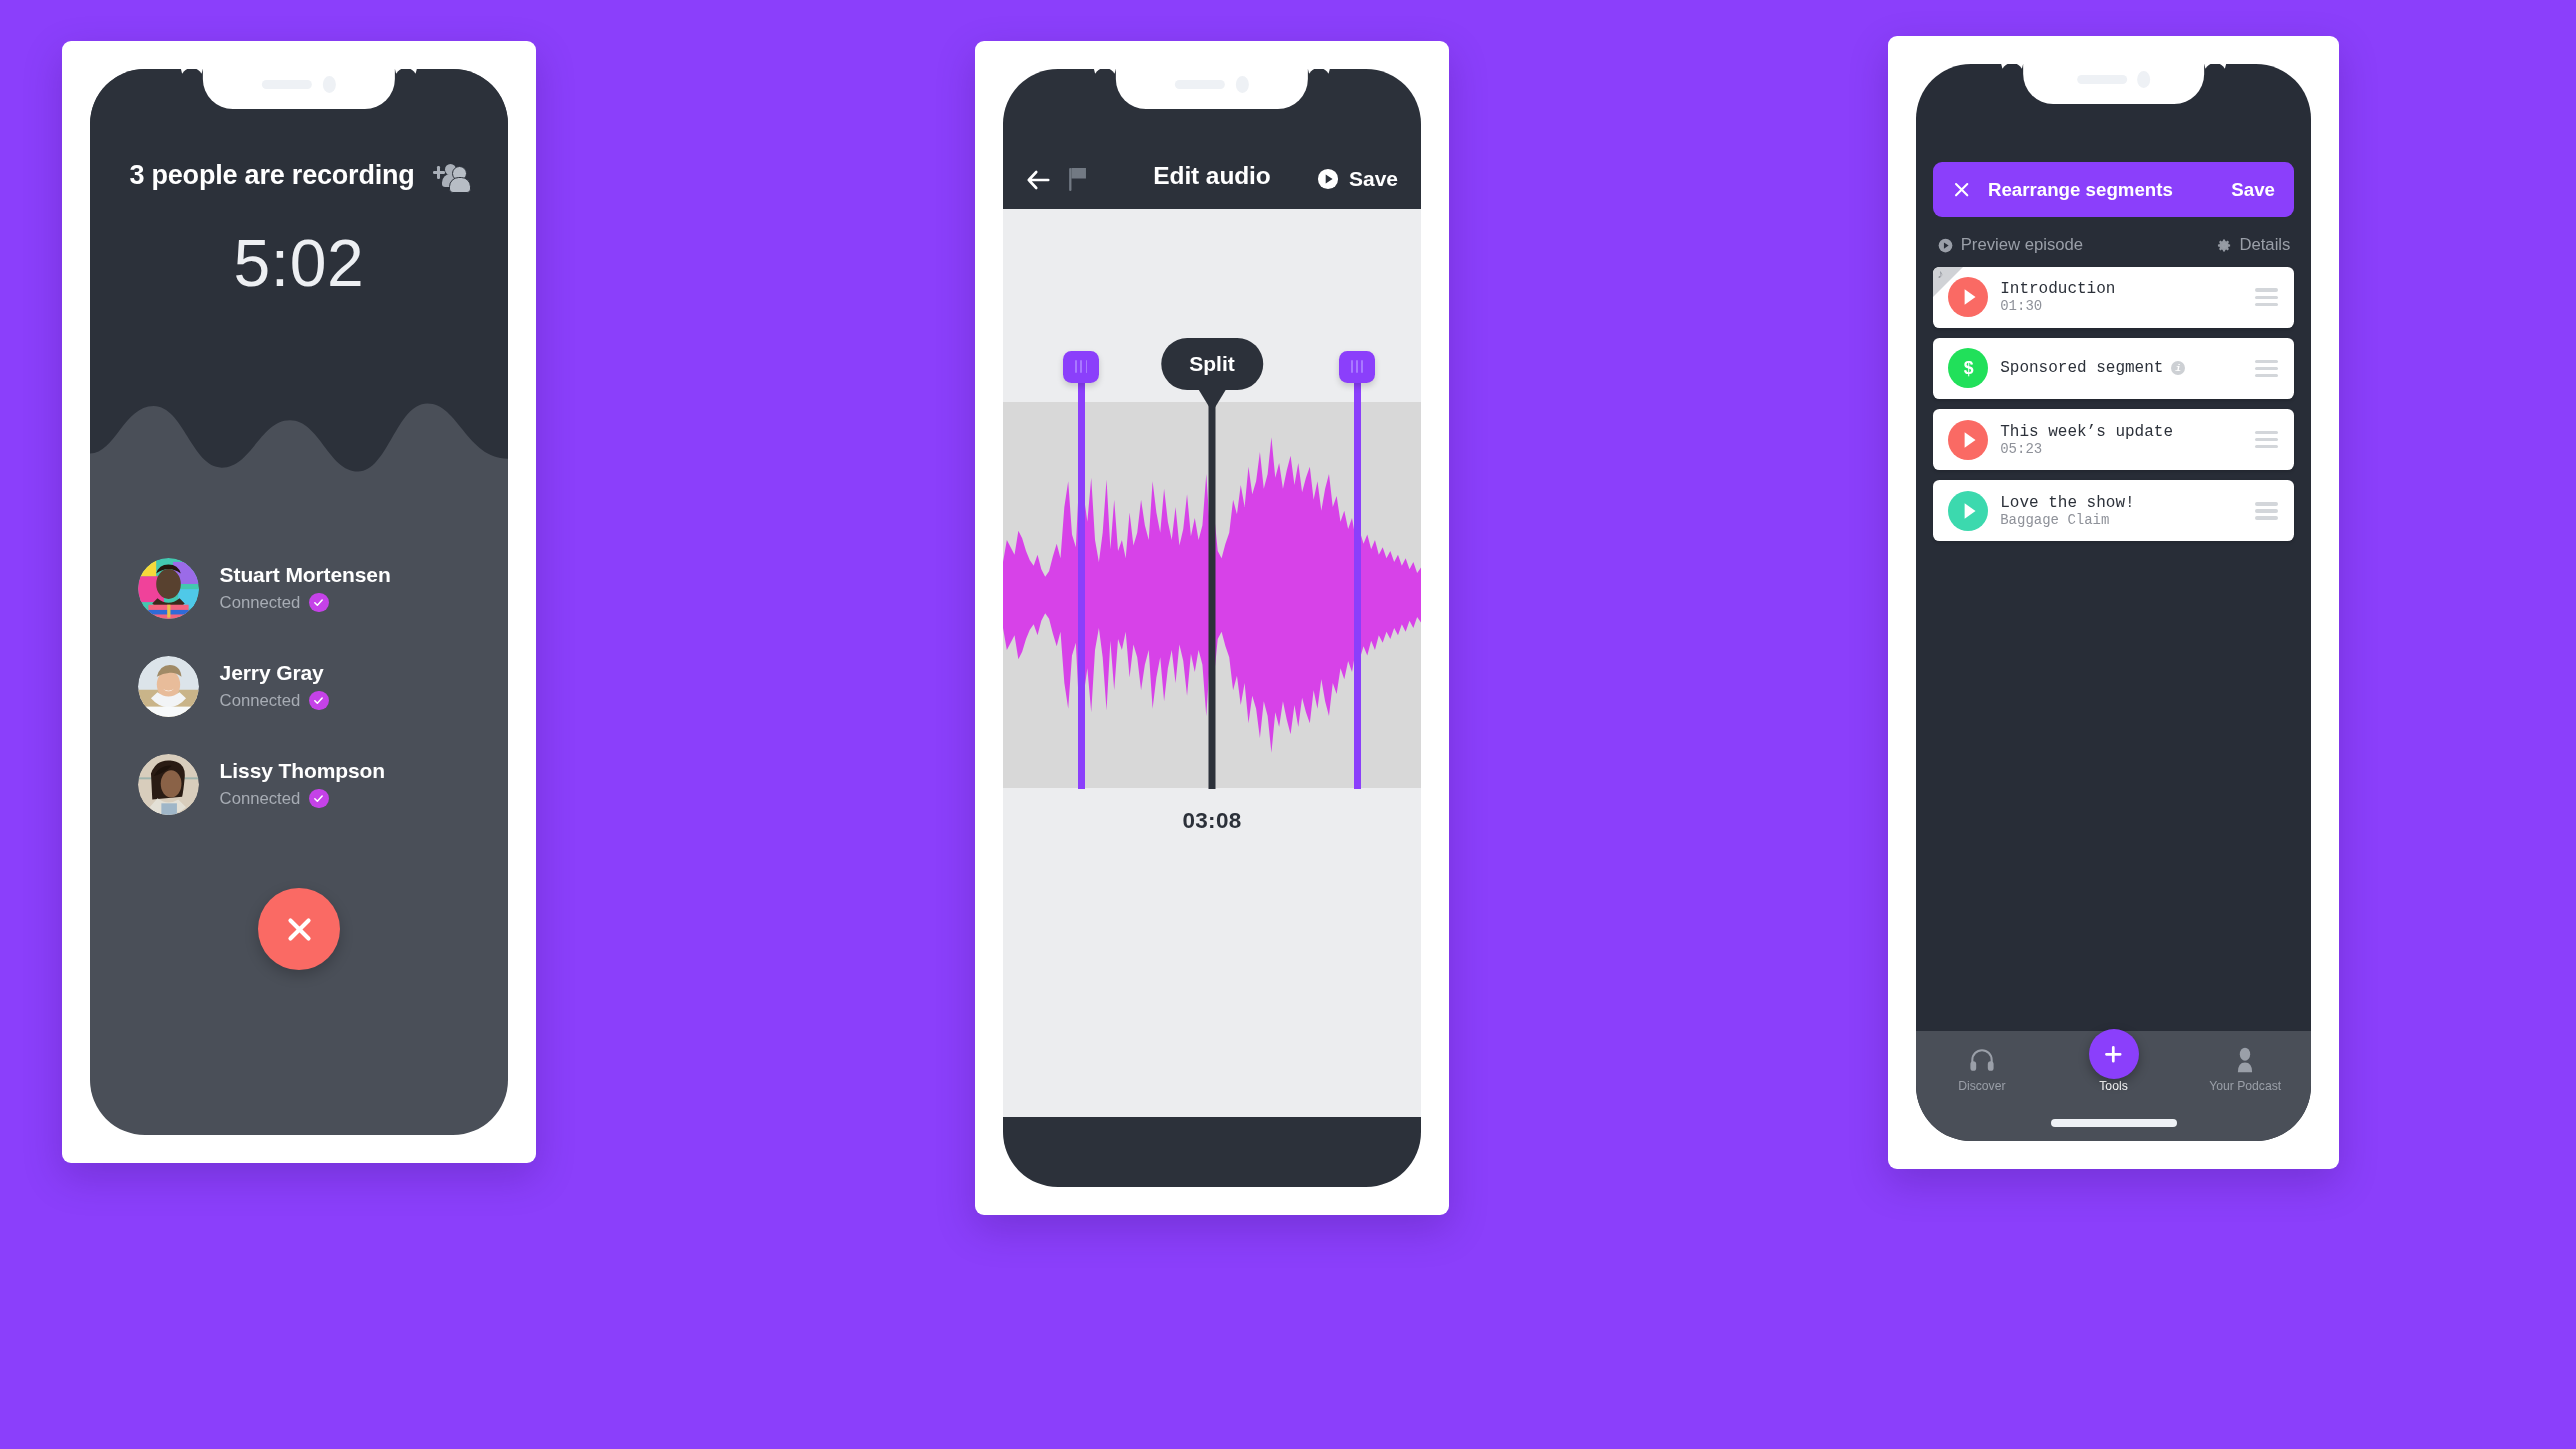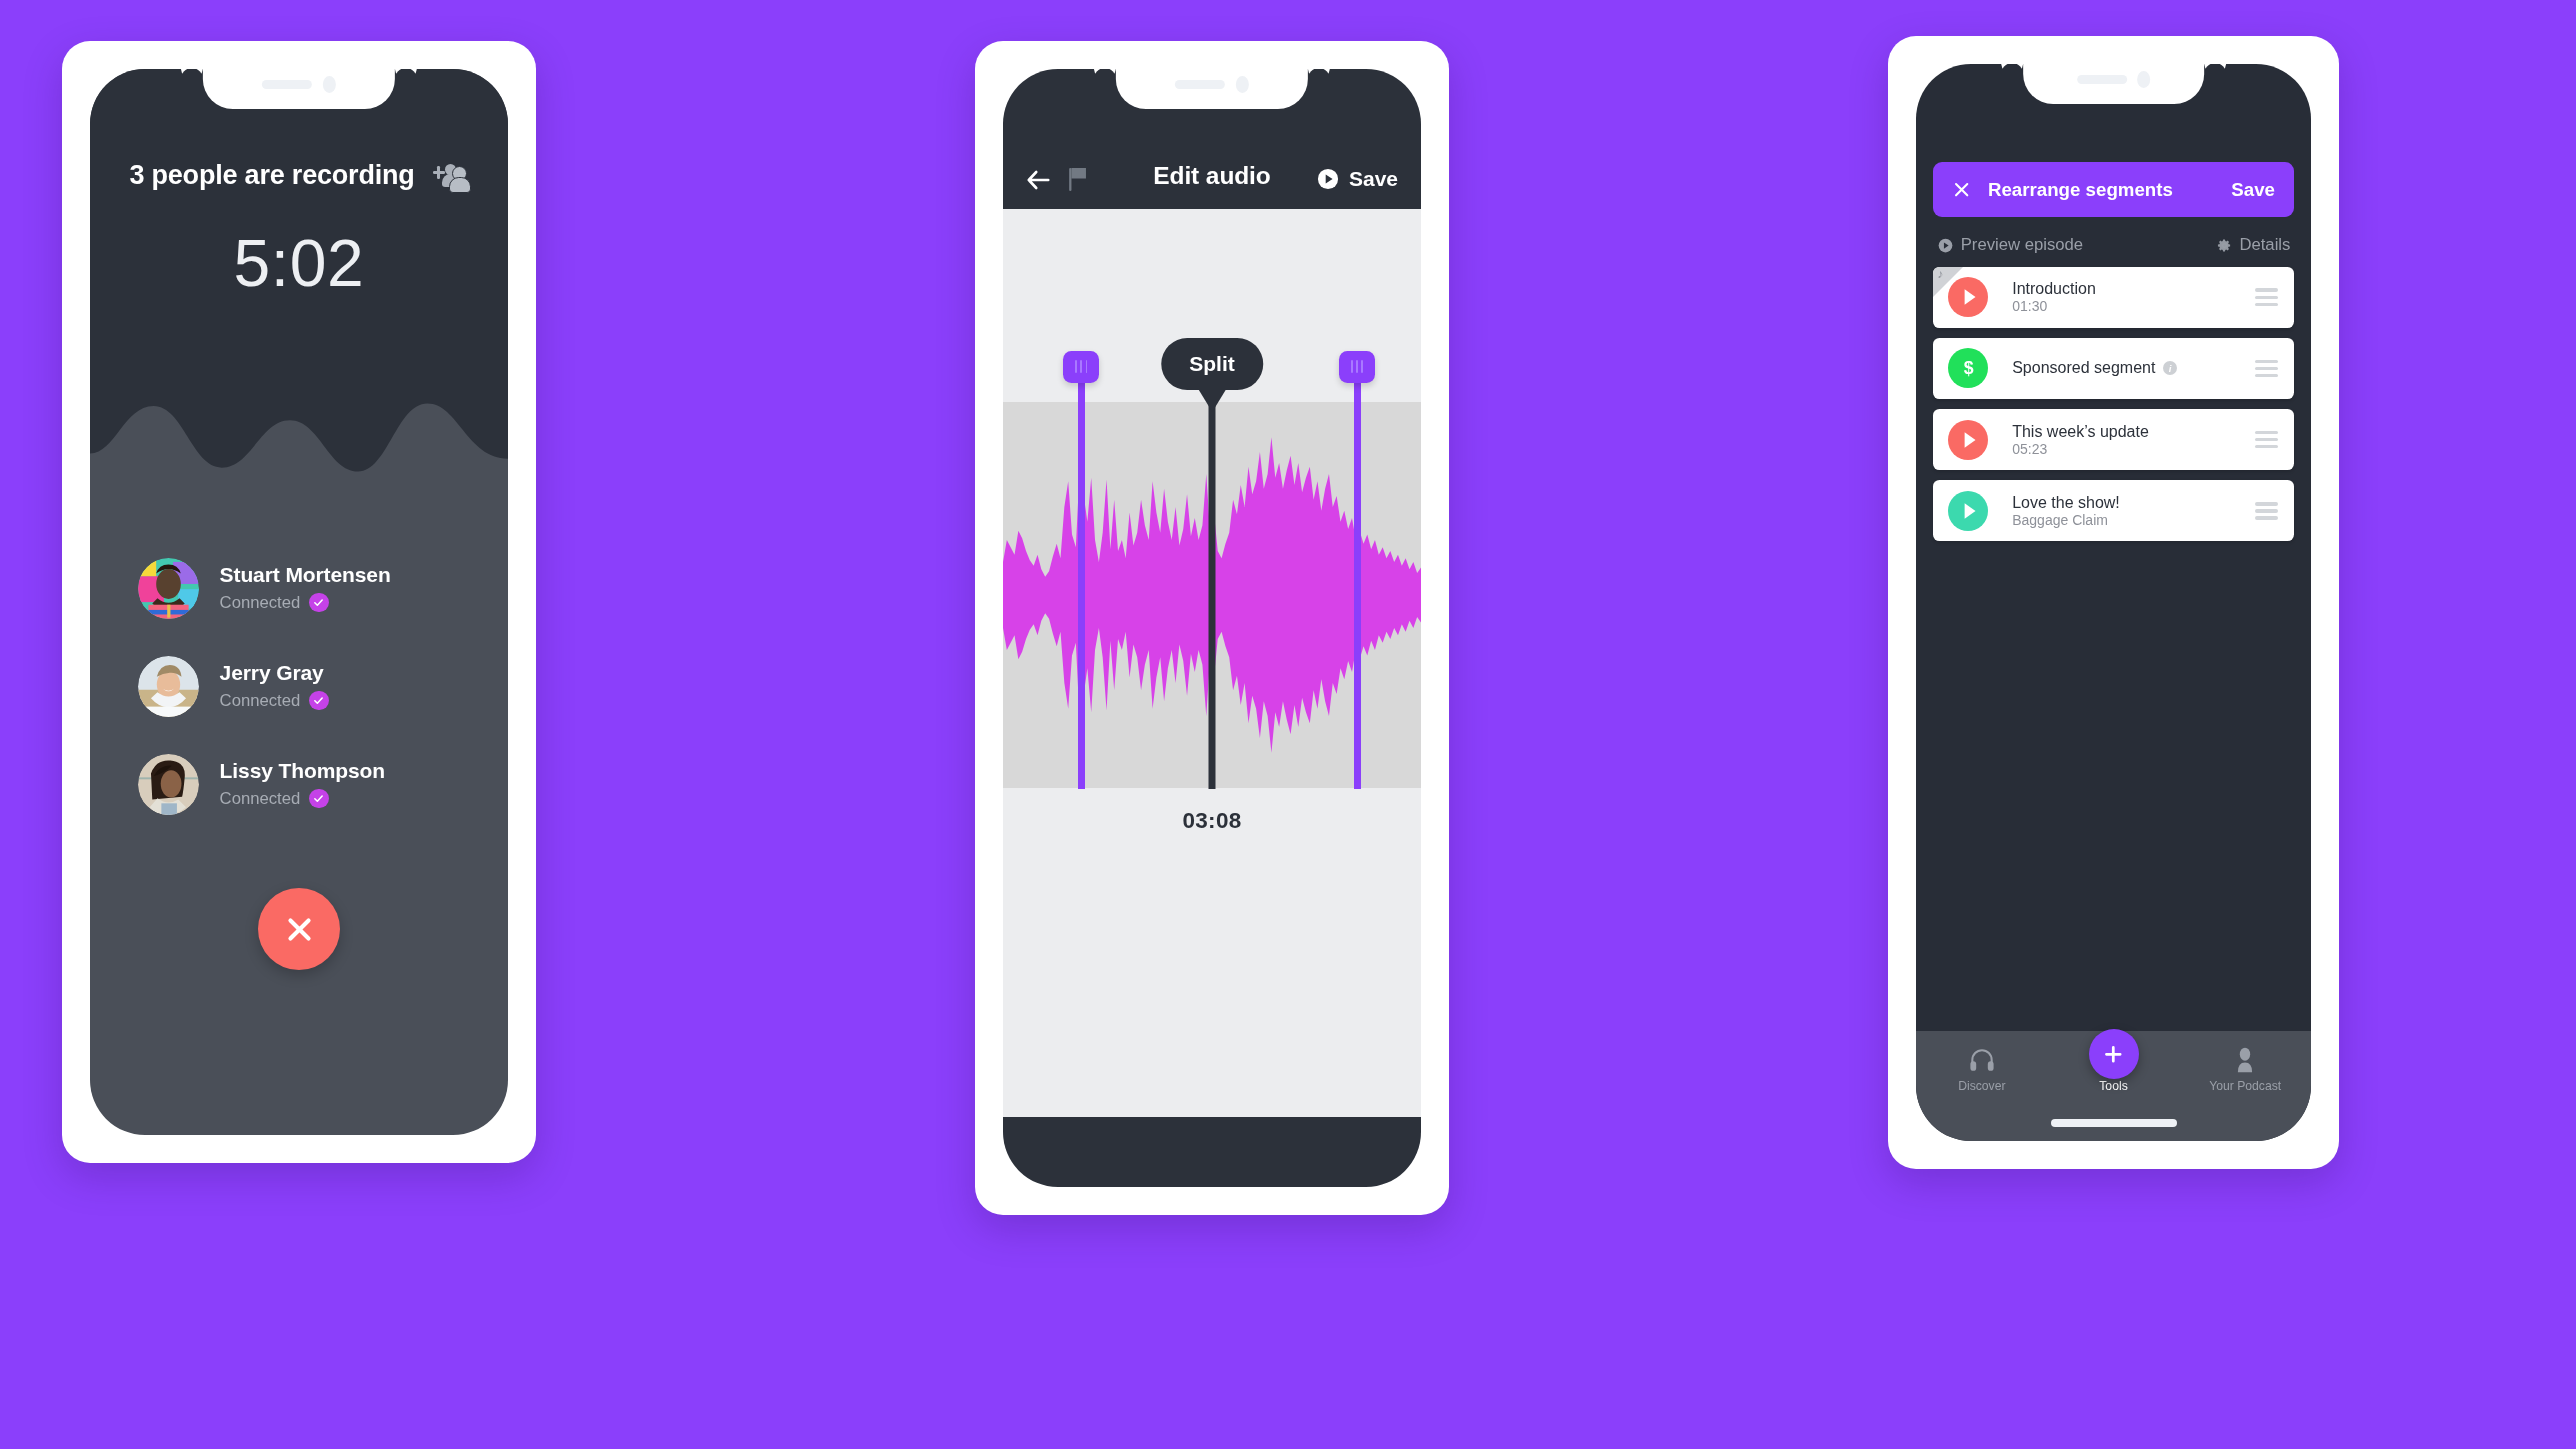--- a/index.html
+++ b/index.html
@@ -7,21 +7,21 @@
     width: 2576px; height: 1449px;
     overflow: hidden;
     font-family: "Liberation Sans", sans-serif;
   }
   body { background: #8B3FFB; position: relative; }
 
   
   .phone {
     position: absolute;
     background: #FFFFFF;
-    border-radius: 28px;
+    border-radius: 9px;
     box-shadow: 0 14px 39px rgba(40,10,90,0.22);
   }
   .screen {
     position: absolute;
     left: 28px; top: 28px; right: 28px; bottom: 28px;
     border-radius: 55px;
     overflow: hidden;
     background: #282D37;
   }
   .notch {
@@ -273,21 +273,21 @@
     color: #8E9199; font-size: 12.2px;
     line-height: 1;
   }
   .seg-play {
     width: 40px; height: 40px; border-radius: 50%;
     flex: none;
     display: flex; align-items: center; justify-content: center;
     position: relative; z-index: 2;
   }
   .seg-play svg { width: 15.5px; height: 18px; display: block; margin-left: 2.6px; }
-  .seg-meta { margin-left: 24px; }
+  .seg-meta { margin-left: 12px; font-family: Liberation Mono, monospace; }
   .seg-title-row { display: flex; align-items: center; gap: 7.7px; }
   .seg-title { color: #2C313A; font-size: 16px; }
   .seg-sub { color: #8E9199; font-size: 14px; margin-top: 3.2px; }
   .info-icon {
     width: 14px; height: 14px; border-radius: 50%;
     background: #CDD0D4; color: #FFFFFF;
     font-size: 9.7px; font-weight: 700;
     display: flex; align-items: center; justify-content: center;
     font-style: italic;
   }

